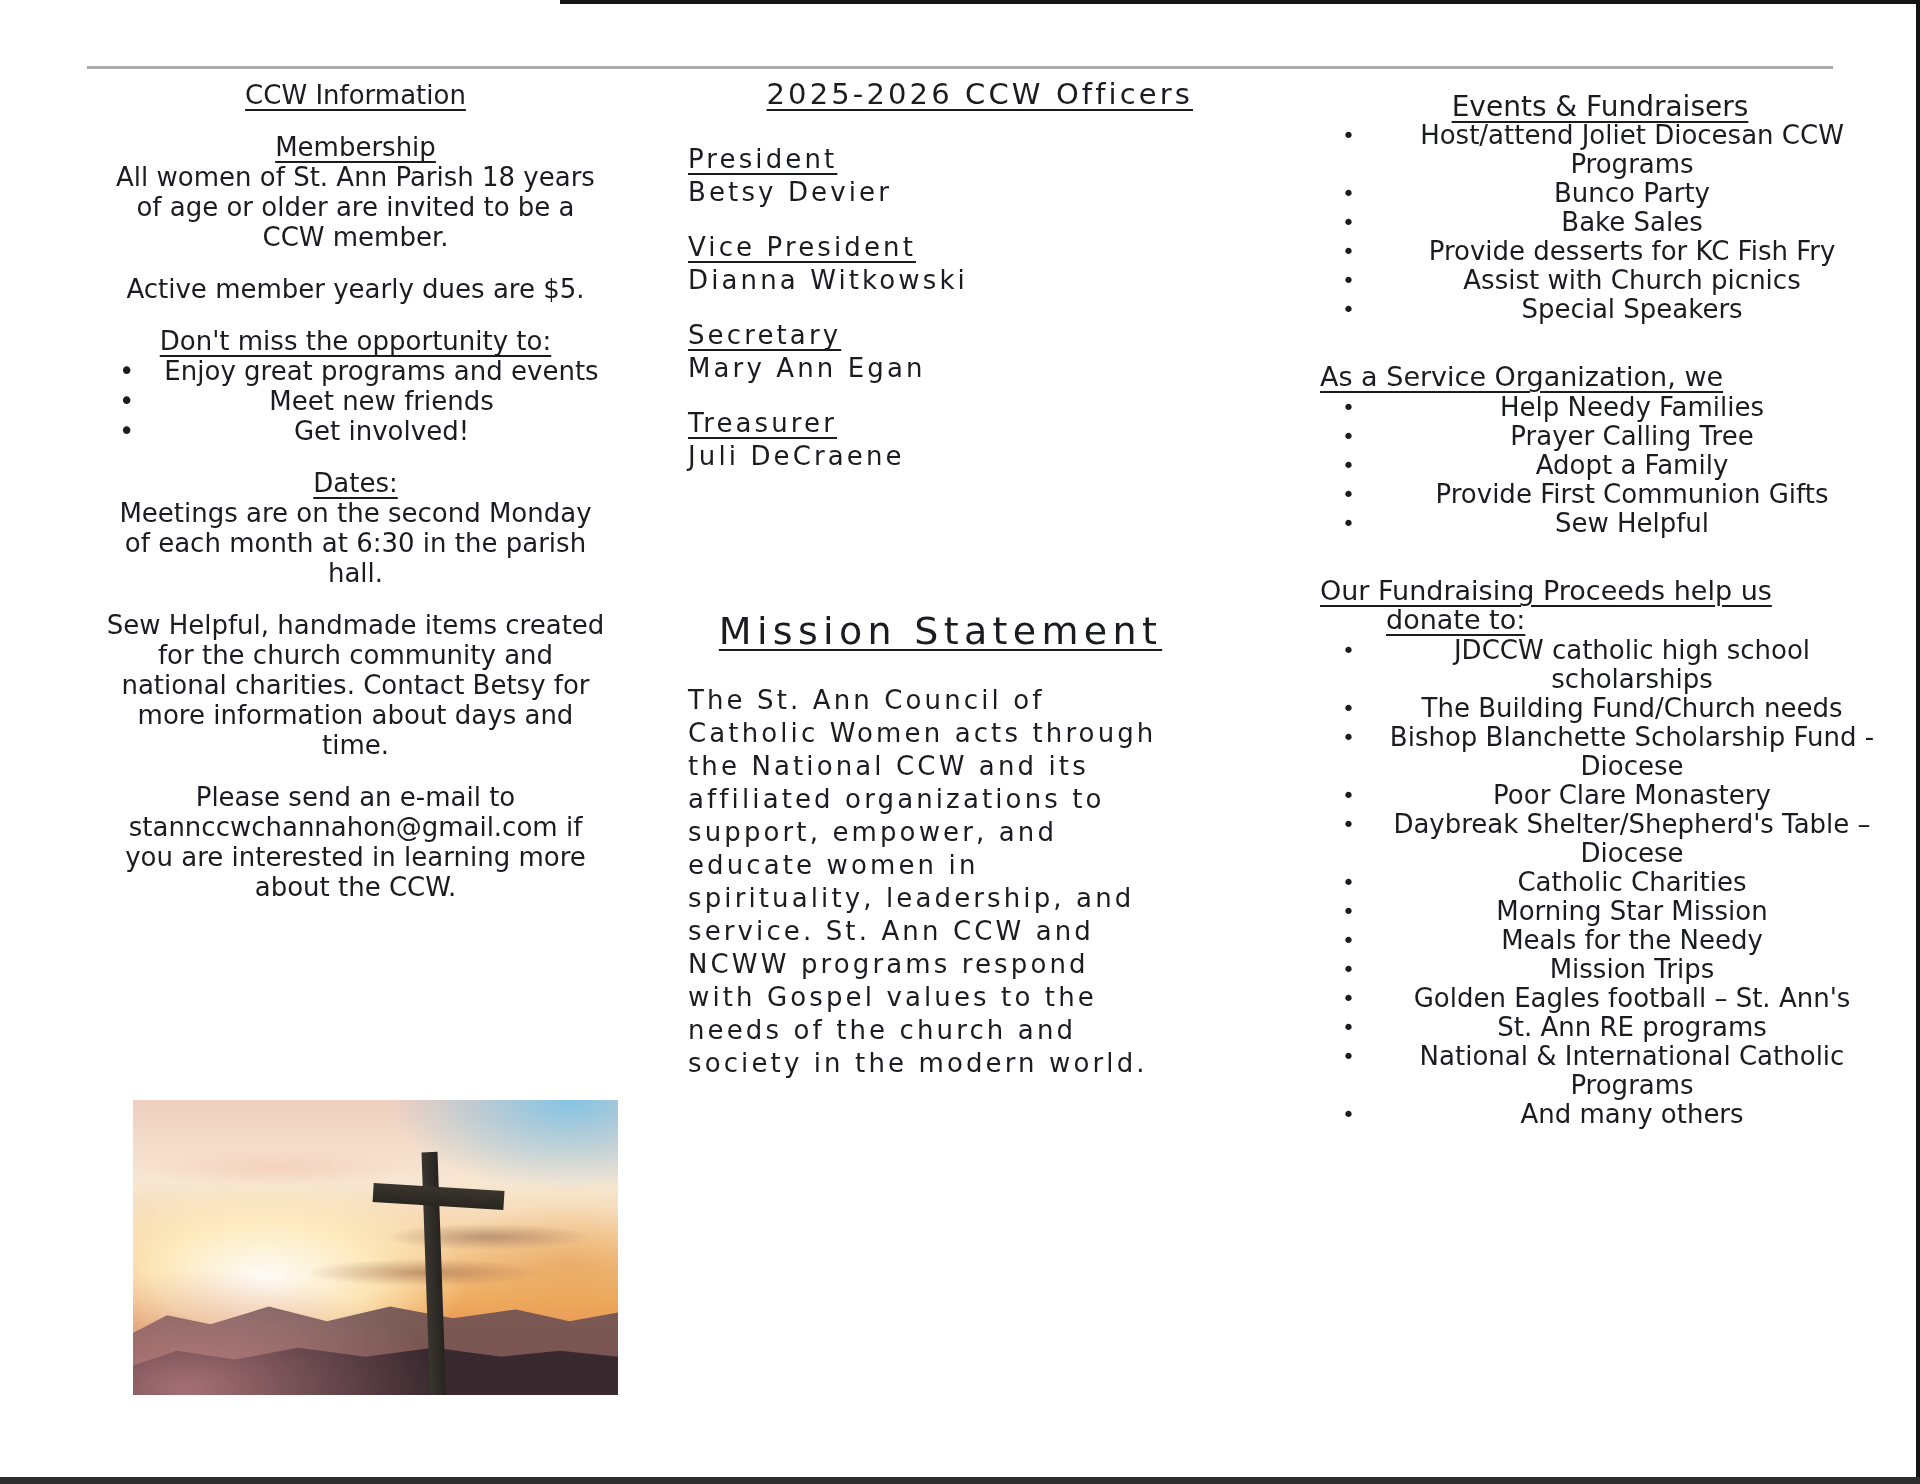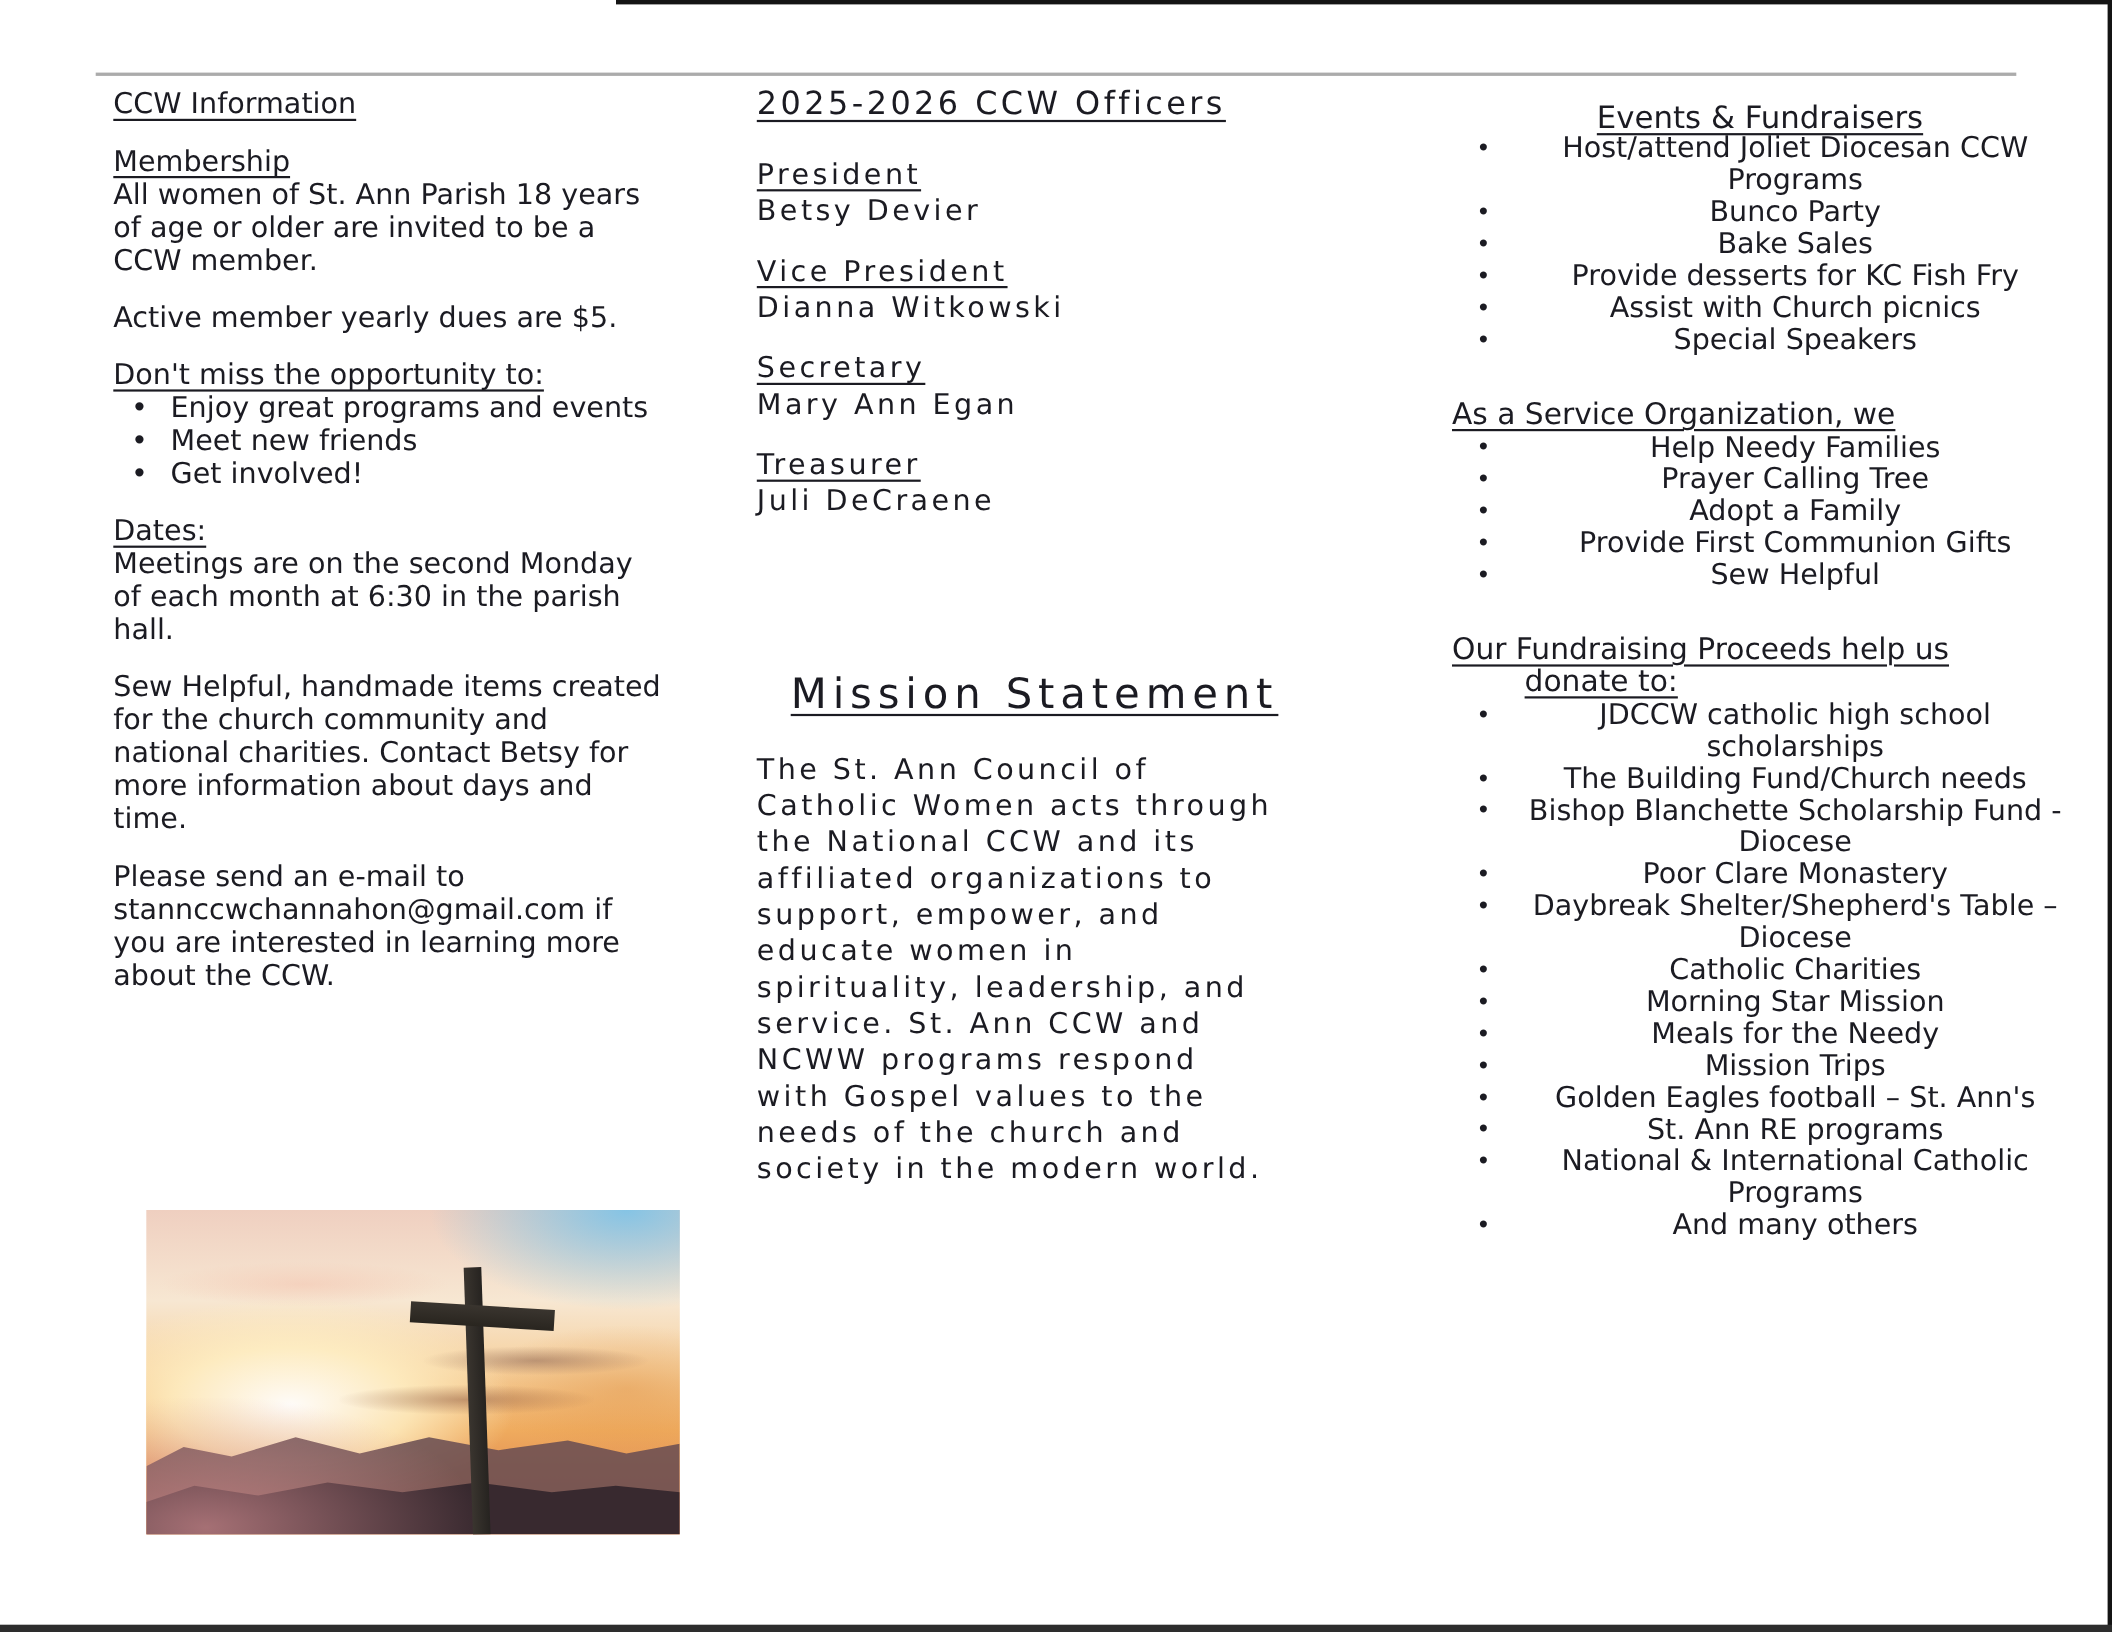--- a/index.html
+++ b/index.html
@@ -11,28 +11,28 @@
   .top-rule{position:absolute;left:87px;top:66px;width:1746px;height:3px;background:#ababab;}
   .bottom-bar{position:absolute;left:0;bottom:0;width:1920px;height:7px;background:#2d2d2d;}
   .right-edge{position:absolute;right:0;top:0;bottom:0;width:4px;background:#141414;}
   .top-edge{position:absolute;left:560px;right:0;top:0;height:4px;background:#141414;}
 
   
   .u{text-decoration:underline;text-decoration-thickness:2px;text-underline-offset:5px;text-decoration-color:#1b1b22;}
   .col{position:absolute;}
 
   
-  .col-left{left:103px;top:80px;width:505px;font-size:26px;line-height:30px;}
+  .col-left{left:103px;top:80px;width:505px;font-size:26px;line-height:30px;text-align:center;}
   .col-left .block{margin-bottom:22px;}
   .bullet{position:relative;padding-left:52px;}
   .bullet::before{content:"•";position:absolute;left:16px;top:0;}
 
   
   .col-mid{left:688px;top:78px;width:505px;font-size:26px;line-height:33px;letter-spacing:0.12em;}
-  .mid-heading{font-size:29px;text-align:left;margin-bottom:32px;}
+  .mid-heading{font-size:29px;text-align:right;margin-bottom:32px;}
   .officer{margin-bottom:22px;}
   .mission-title{font-size:38px;letter-spacing:0.14em;text-align:center;margin-top:142px;}
   .mission-body{margin-top:36px;width:478px;}
 
   
   .col-right{left:1272px;top:92px;width:560px;font-size:26px;line-height:29px;margin-left:48px;}
   .rc-heading-center{text-align:center;font-size:28px;}
   .rc-heading-left{font-size:27px;margin-bottom:2px;}
   .rc-heading-hang{font-size:27px;padding-left:66px;text-indent:-66px;max-width:480px;margin-bottom:2px;}
   .rbullet{position:relative;padding-left:64px;text-align:center;}

